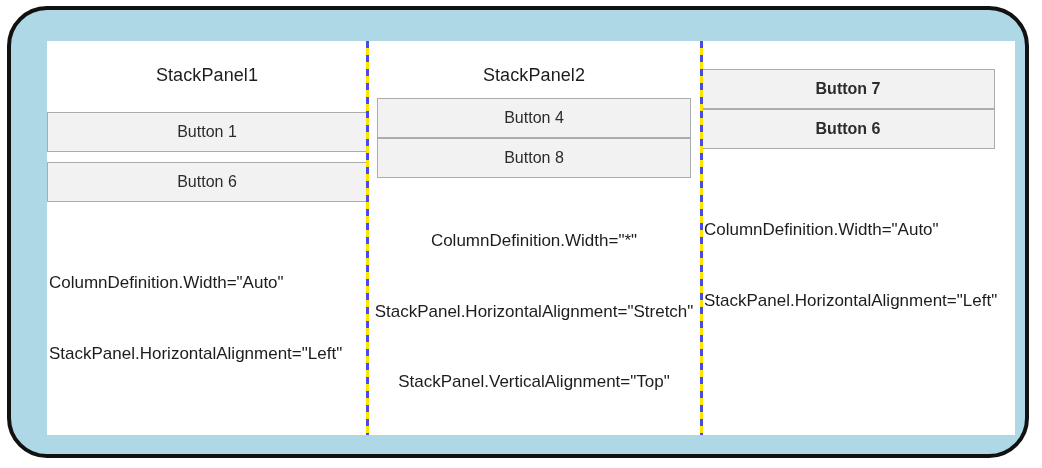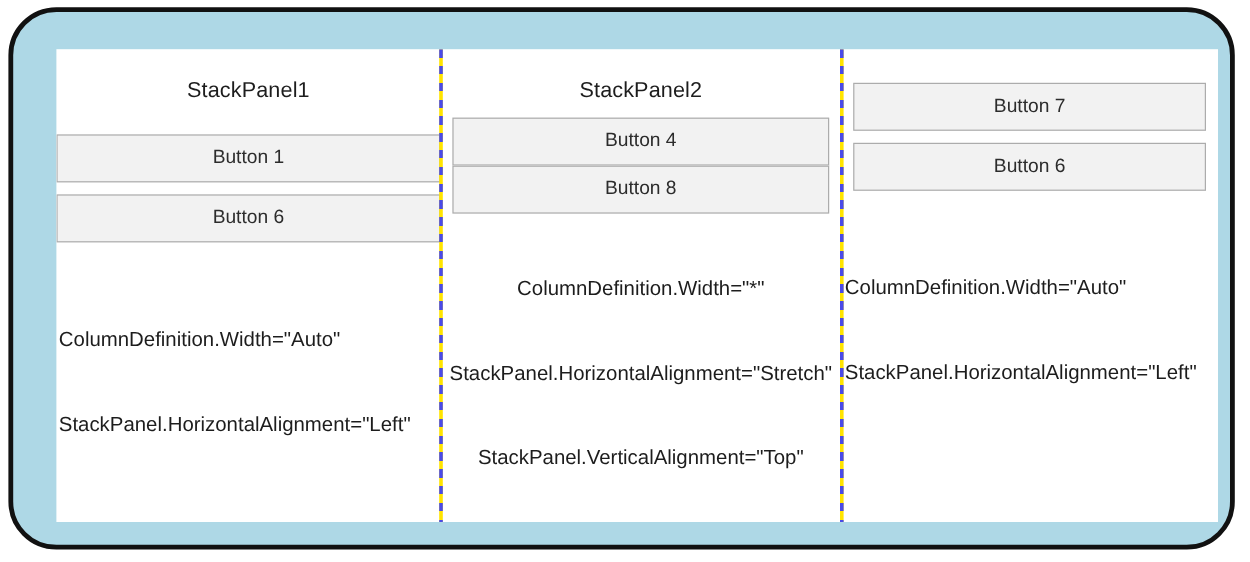--- a/index.html
+++ b/index.html
@@ -100,21 +100,21 @@
   
   #col1 .btn-stack { margin-top: 28px; }
   #col1 .btn { margin: 10px 0; width: 320px; }
 
   
   #col2 .btn-stack { margin-top: 14px; }
   #col2 .btn { margin: 0 10px; width: 314px; }
 
   
   #col3 .btn-stack { margin-top: 28px; }
-  #col3 .btn { margin: 10px; width: 294px; }
+  #col3 .btn { margin: 0; width: 294px; font-weight: bold; }
 
   
   .desc {
     font-size: 17px;
     color: #1d1d1d;
     line-height: 23.5px;
     white-space: pre;
   }
   #col1 .desc { text-align: left;   margin-top: 22px; padding-left: 2px; }
   #col2 .desc { text-align: center; margin-top: 4px; }

